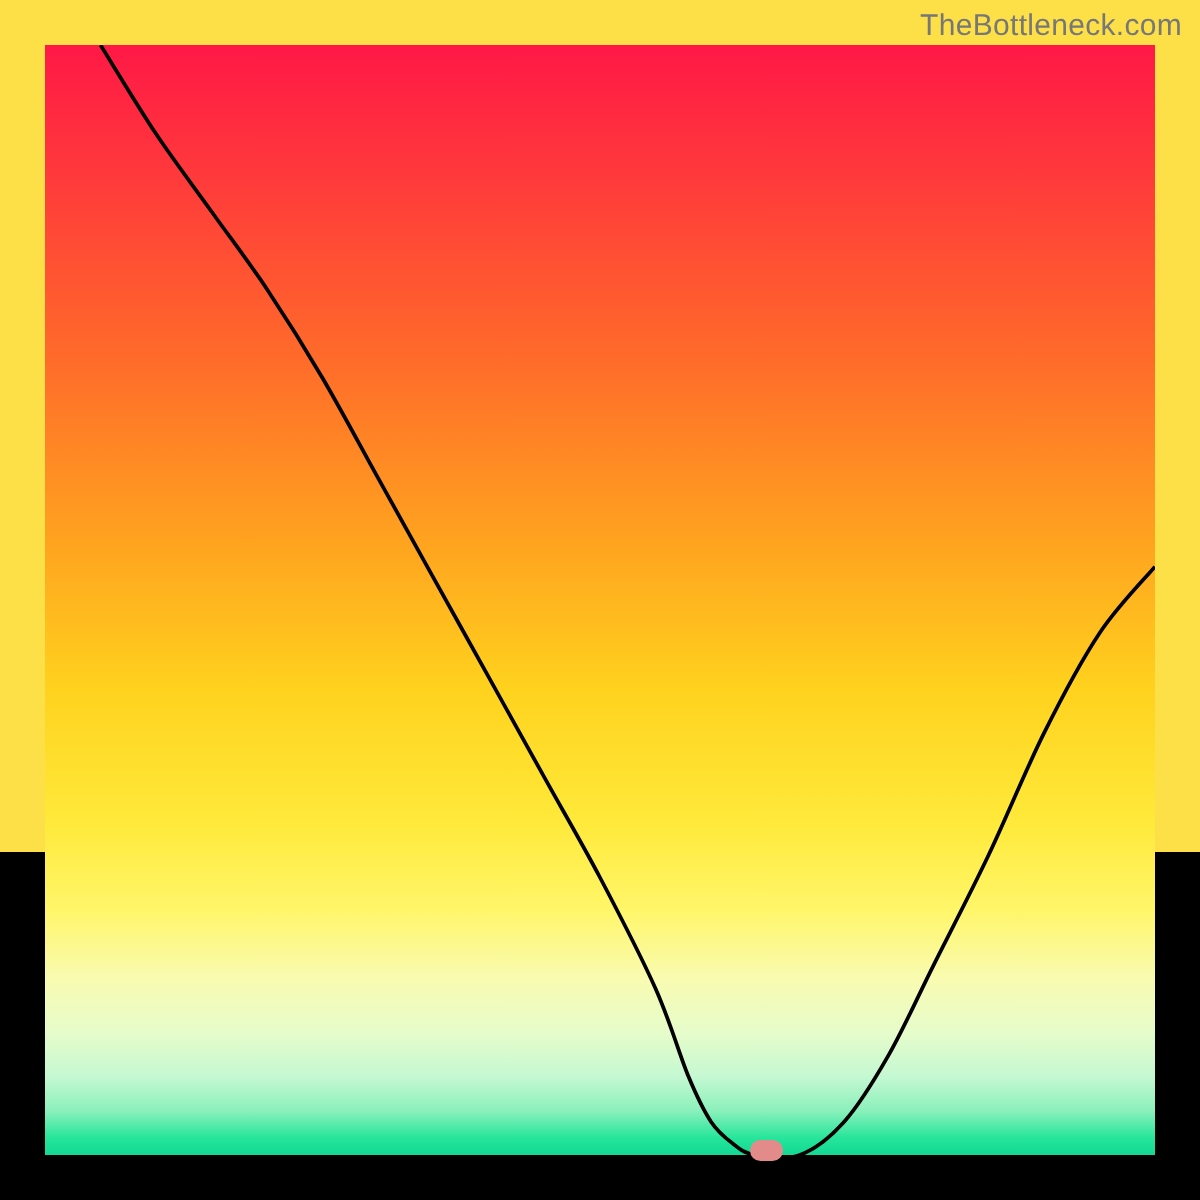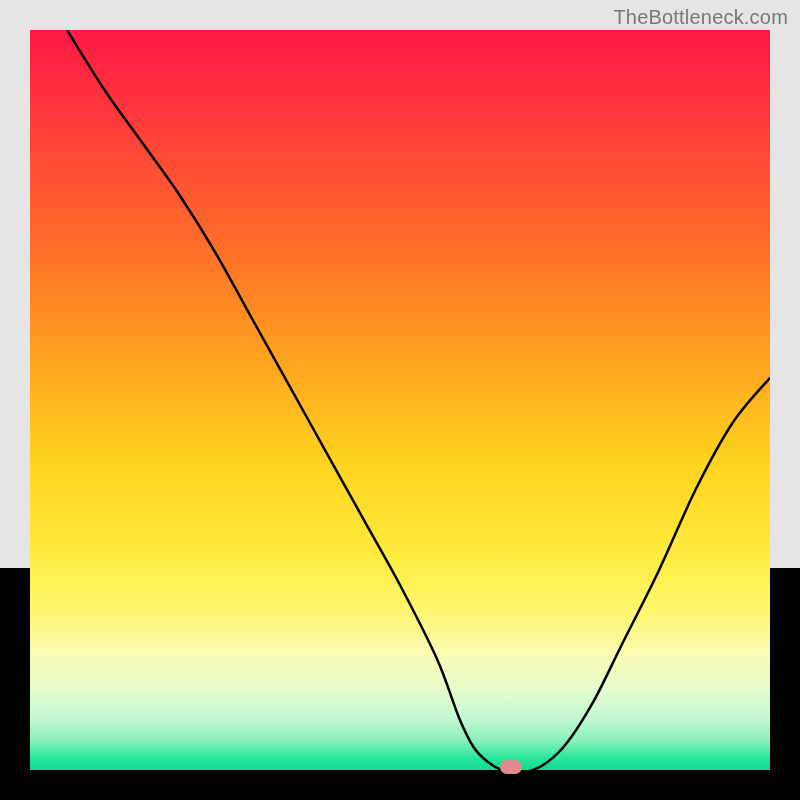--- a/index.html
+++ b/index.html
@@ -8,21 +8,21 @@
     width: 800px;
     height: 800px;
     overflow: hidden;
     background: #000;
     font-family: Arial, Helvetica, sans-serif;
   }
   .chart-wrap {
     position: relative;
     width: 800px;
     height: 568px;
-    background: #e5e5e5;
+    background: #fde047;
   }
   .plot-area {
     position: absolute;
     left: 30px;
     top: 30px;
     width: 740px;
     height: 740px;
     background: linear-gradient(to bottom,
       #ff1846 0%,
       #ff3a3b 12%,

